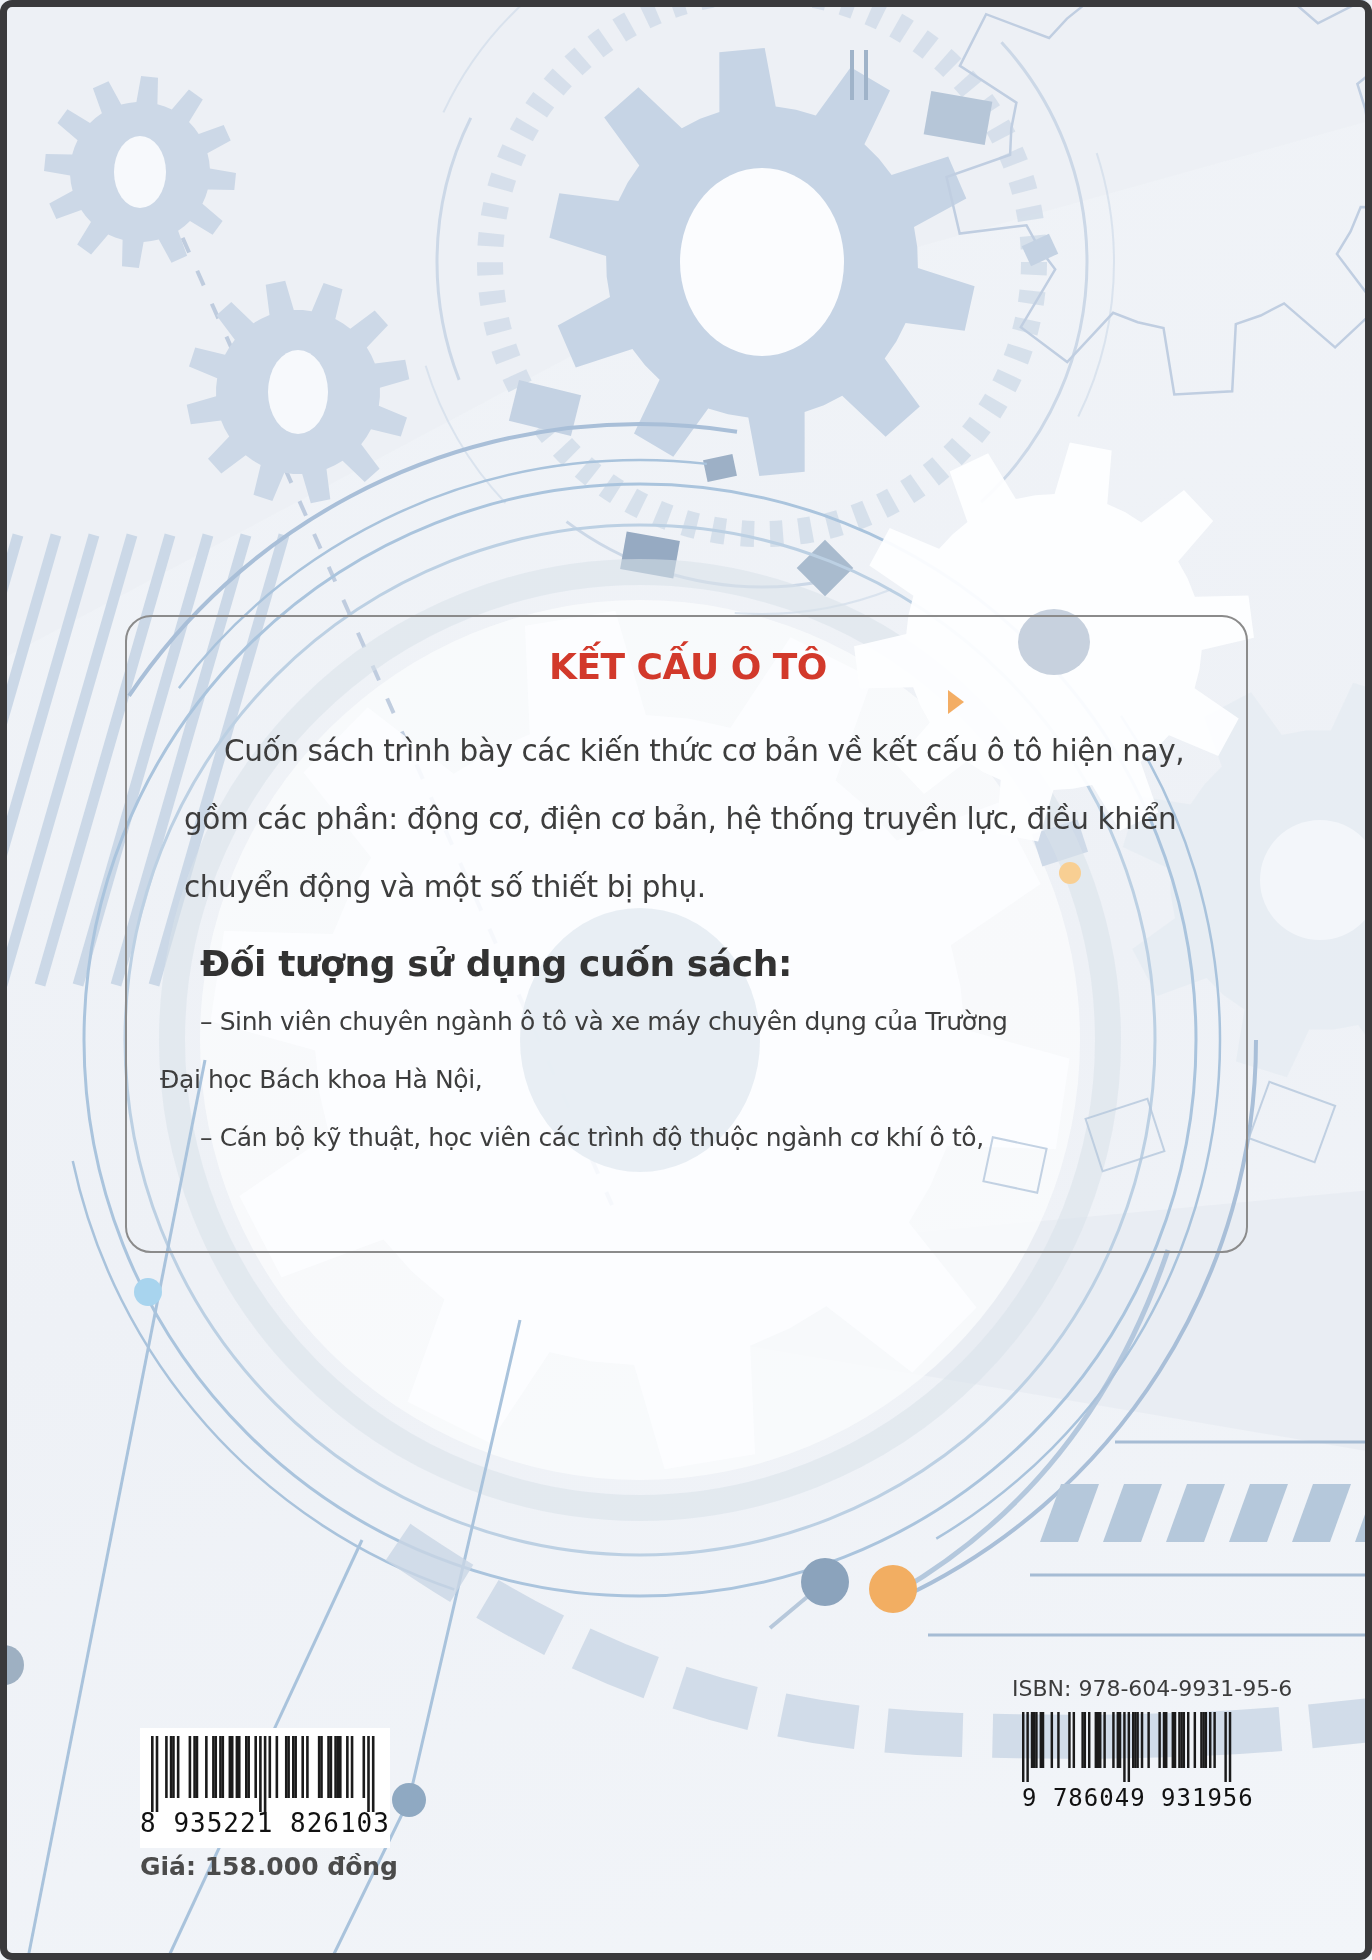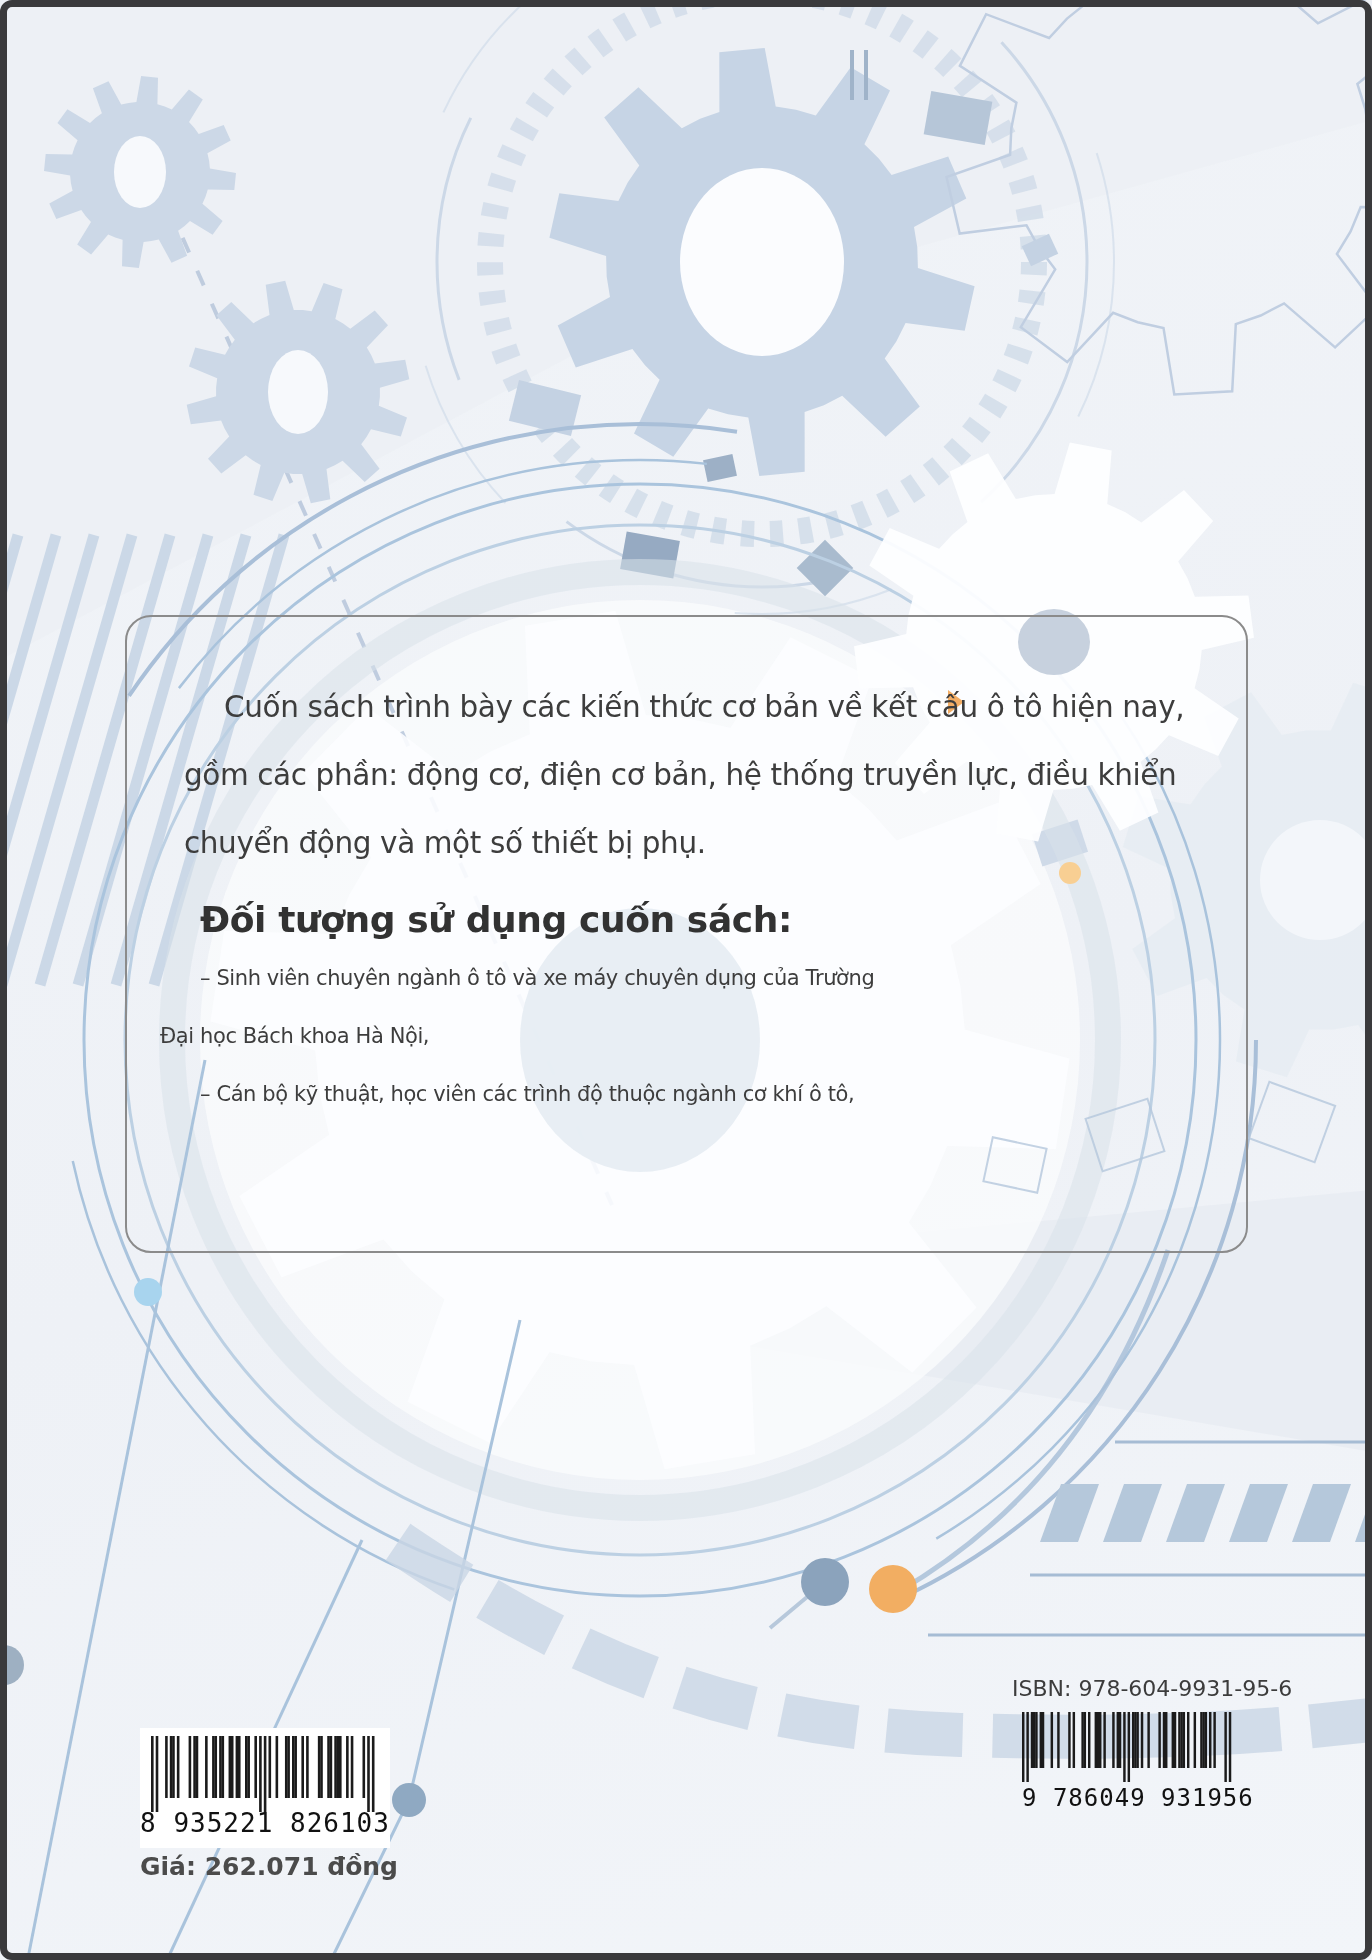--- a/index.html
+++ b/index.html
@@ -22,21 +22,21 @@
     text-align:center;font-size:36px;font-weight:800;letter-spacing:-.5px;
     line-height:44px;height:44px;color:#d2392b;white-space:nowrap;
   }
   .para{margin-top:28px;font-size:29.5px;line-height:68px;color:#3d3d3d;letter-spacing:-.4px;}
   .para .line{white-space:nowrap;height:68px;margin-left:24px;}
   .para .line:first-child{text-indent:40px;}
   .aud-heading{
     margin-top:14px;font-size:36px;line-height:58px;height:58px;font-weight:bold;
     color:#323232;padding-left:40px;letter-spacing:-.4px;white-space:nowrap;
   }
-  .aud-list{font-size:21px;line-height:58px;color:#3d3d3d;letter-spacing:-.4px;}
+  .aud-list{font-size:25px;line-height:58px;color:#3d3d3d;letter-spacing:-.4px;}
   .aud-list .line{white-space:nowrap;height:58px;}
   .aud-list .line.indent{text-indent:40px;}
   .price-block{position:absolute;left:140px;top:1728px;width:250px;z-index:20;}
   .price-patch{
     position:absolute;left:0;top:0;width:250px;height:120px;background:#ffffff;
   }
   .bars{display:block;position:absolute;}
   .price-bars{left:11px;top:8px;}
   .price-digits{
     position:absolute;left:0;top:80px;width:250px;text-align:center;
@@ -127,20 +127,21 @@
       <polygon points="1187,1484 1225,1484 1204,1542 1166,1542" fill="#b5c8db"></polygon>
       <polygon points="1250,1484 1288,1484 1267,1542 1229,1542" fill="#b5c8db"></polygon>
       <polygon points="1313,1484 1351,1484 1330,1542 1292,1542" fill="#b5c8db"></polygon>
       <polygon points="1376,1484 1414,1484 1393,1542 1355,1542" fill="#b5c8db"></polygon>
       <line x1="1115" y1="1442" x2="1372" y2="1442" stroke="#a6bcd4" stroke-width="3"></line>
       <line x1="1030" y1="1575" x2="1372" y2="1575" stroke="#a6bcd4" stroke-width="3"></line>
       <line x1="928" y1="1635" x2="1372" y2="1635" stroke="#a6bcd4" stroke-width="3"></line>
     </svg>
 
   <div class="summary-box">
+    <div class="box-title">KẾT CẤU Ô TÔ</div>
     <div class="para">
         <div class="line">Cuốn sách trình bày các kiến thức cơ bản về kết cấu ô tô hiện nay,</div>
         <div class="line">gồm các phần: động cơ, điện cơ bản, hệ thống truyền lực, điều khiển</div>
         <div class="line">chuyển động và một số thiết bị phụ.</div>
       </div>
     <div class="aud-heading">Đối tượng sử dụng cuốn sách:</div>
     <div class="aud-list">
         <div class="line indent">– Sinh viên chuyên ngành ô tô và xe máy chuyên dụng của Trường</div>
         <div class="line">Đại học Bách khoa Hà Nội,</div>
         <div class="line indent">– Cán bộ kỹ thuật, học viên các trình độ thuộc ngành cơ khí ô tô,</div>
@@ -188,21 +189,21 @@
         <rect x="183.30" y="0" width="2.60" height="62" fill="#1b1b1b"></rect>
         <rect x="185.65" y="0" width="2.60" height="62" fill="#1b1b1b"></rect>
         <rect x="188.00" y="0" width="2.60" height="62" fill="#1b1b1b"></rect>
         <rect x="195.05" y="0" width="2.60" height="62" fill="#1b1b1b"></rect>
         <rect x="199.75" y="0" width="2.60" height="62" fill="#1b1b1b"></rect>
         <rect x="211.50" y="0" width="2.60" height="62" fill="#1b1b1b"></rect>
         <rect x="216.20" y="0" width="2.60" height="76" fill="#1b1b1b"></rect>
         <rect x="220.90" y="0" width="2.60" height="76" fill="#1b1b1b"></rect>
       </svg>
     <div class="price-digits">8 935221 826103</div>
-    <div class="price-label">Giá: 262.071 đồng</div>
+    <div class="price-label">Giá: 158.000 đồng</div>
   </div>
 
   <div class="isbn-block">
     <div class="isbn-label">ISBN: 978-604-9931-95-6</div>
     <svg class="bars isbn-bars" id="isbn-bars" width="210" height="72">
         <rect x="0.00" y="0" width="2.45" height="70" fill="#1b1b1b"></rect>
         <rect x="4.40" y="0" width="2.45" height="70" fill="#1b1b1b"></rect>
         <rect x="8.80" y="0" width="2.45" height="56" fill="#1b1b1b"></rect>
         <rect x="11.00" y="0" width="2.45" height="56" fill="#1b1b1b"></rect>
         <rect x="13.20" y="0" width="2.45" height="56" fill="#1b1b1b"></rect>

